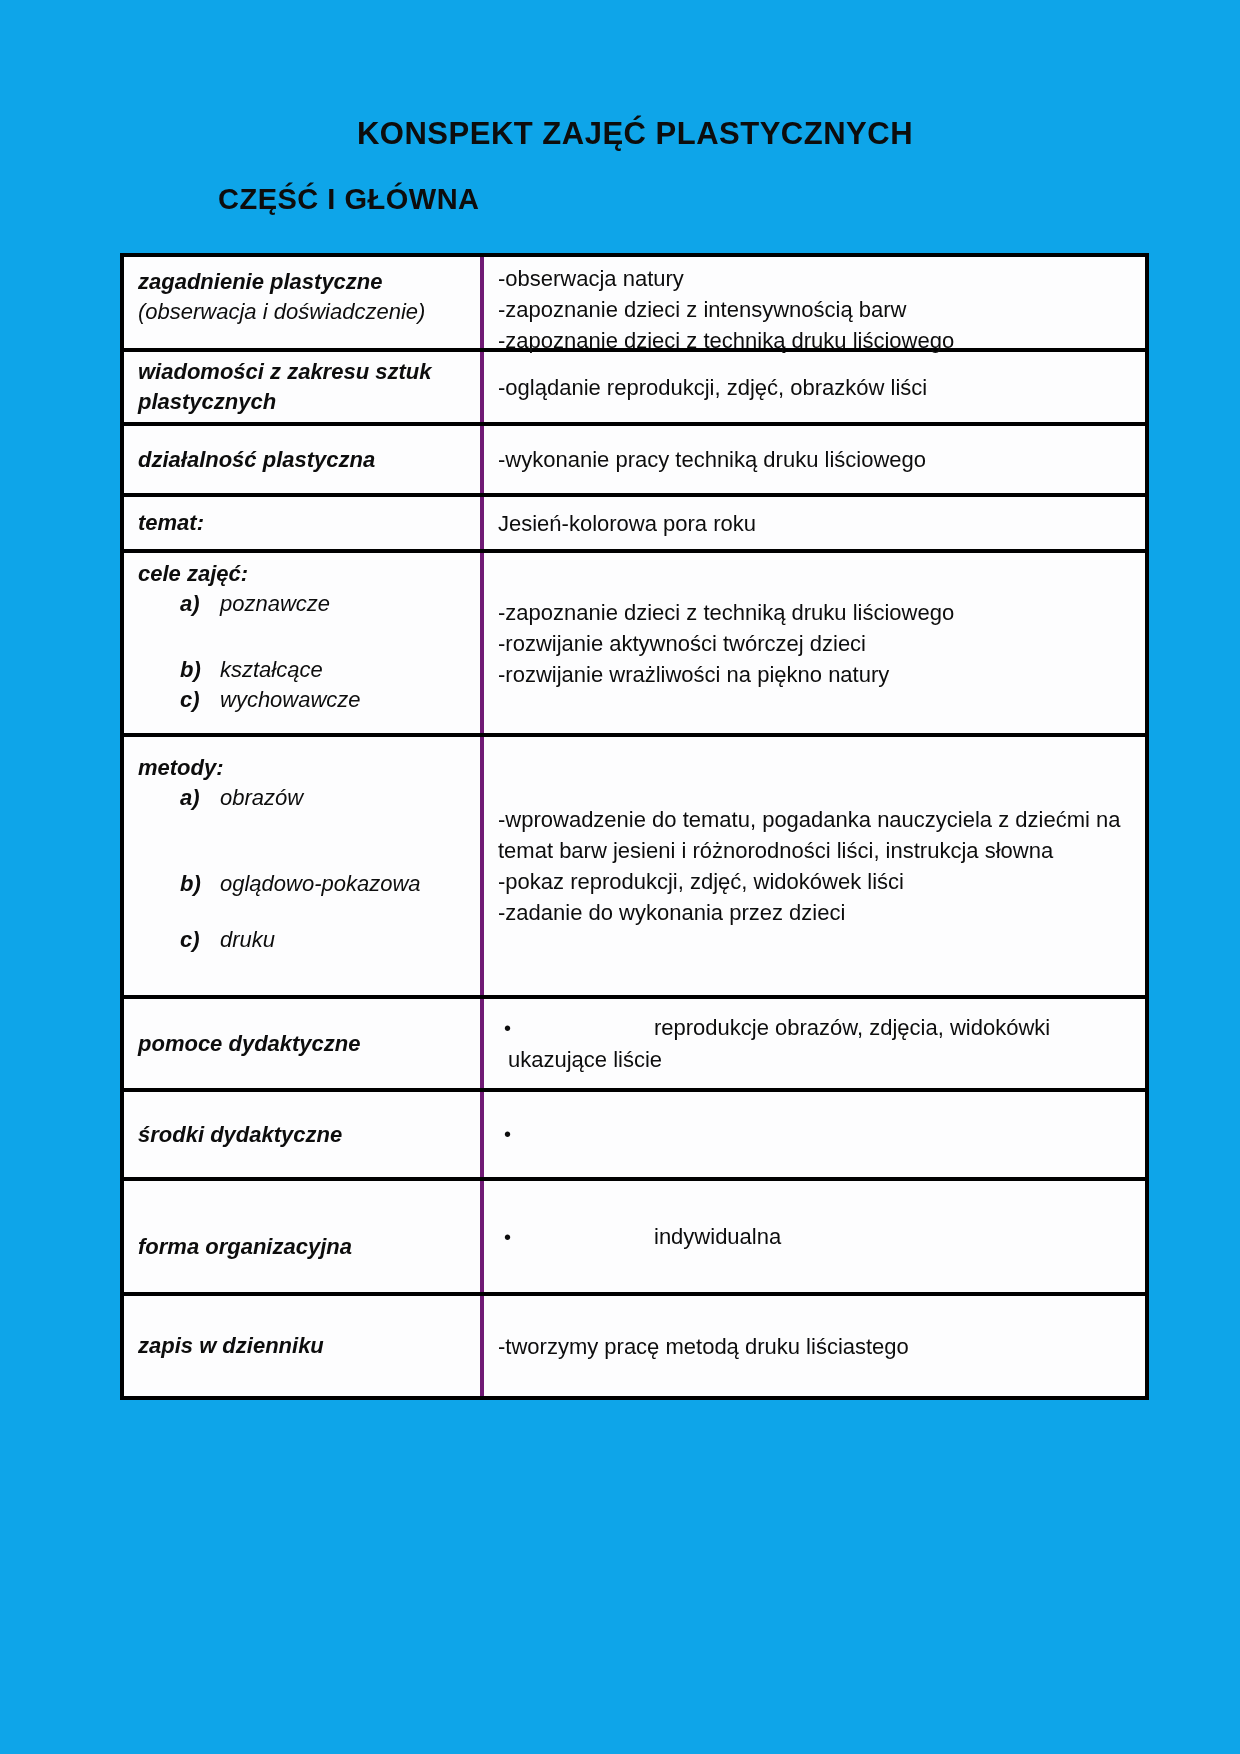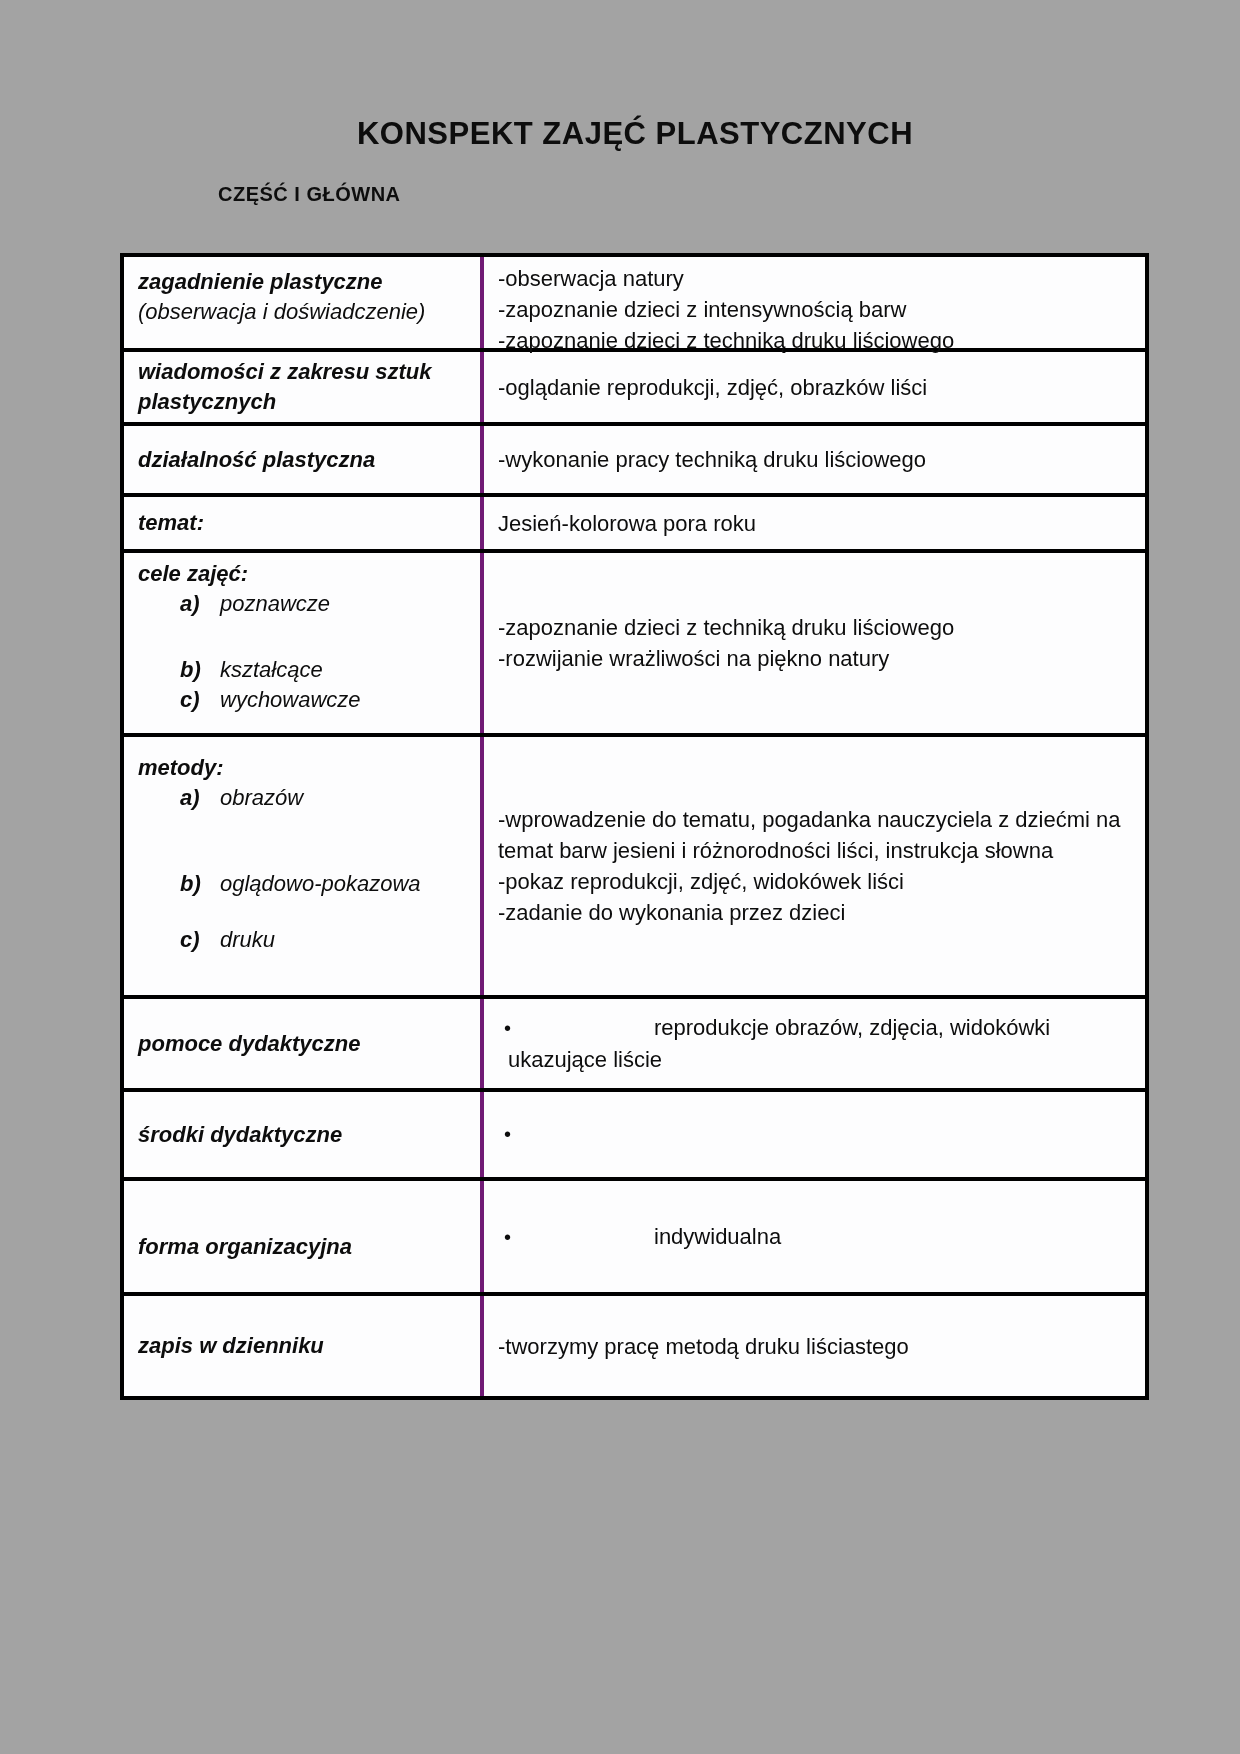--- a/index.html
+++ b/index.html
@@ -1,32 +1,32 @@
 <!DOCTYPE html>
 <html><head>
 <meta charset="utf-8">
 <style>
   html,body{margin:0;padding:0;}
   body{background:#ffffff;}
   .page{
     position:relative;
     width:1240px;height:1754px;
-    background:#a3a3a3;
+    background:#0ea5e9;
     font-family:"Liberation Sans","DejaVu Sans",sans-serif;
     color:#0d0d0d;
     overflow:hidden;
   }
   .doc-title{
     position:absolute;top:116px;left:0;width:1270px;
     margin:0;text-align:center;
     font-size:31px;font-weight:bold;letter-spacing:.5px;
   }
   .section-heading{
     position:absolute;top:183px;left:218px;
-    margin:0;font-size:20px;font-weight:bold;letter-spacing:.5px;
+    margin:0;font-size:29px;font-weight:bold;letter-spacing:.5px;
   }
   .tbl{
     position:absolute;left:120px;top:253px;width:1029px;
     border:4px solid #000;box-sizing:border-box;
     background:#fdfdfe;
   }
   .row{display:flex;box-sizing:content-box;}
   .row + .row{border-top:4px solid #000;}
   .cell{box-sizing:border-box;}
   .label-cell{
@@ -124,20 +124,21 @@
           <span class="marker">b)</span>
           <span class="subtext">kształcące</span>
         </div>
         <div class="subitem">
           <span class="marker">c)</span>
           <span class="subtext">wychowawcze</span>
         </div>
       </div>
       <div class="cell value-cell">
         <div>-zapoznanie dzieci z techniką druku liściowego</div>
+        <div>-rozwijanie aktywności twórczej dzieci</div>
         <div>-rozwijanie wrażliwości na piękno natury</div>
       </div>
     </div>
 
     <div class="row h-r6">
       <div class="cell label-cell pt-16 v-top">
         <div>metody:</div>
         <div class="subitem">
           <span class="marker">a)</span>
           <span class="subtext">obrazów</span>

